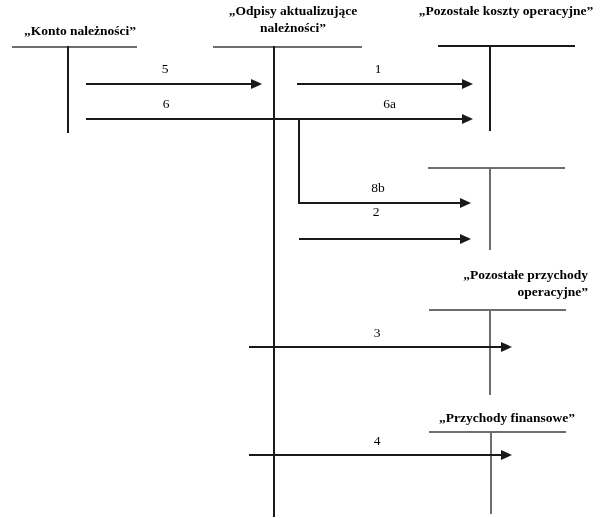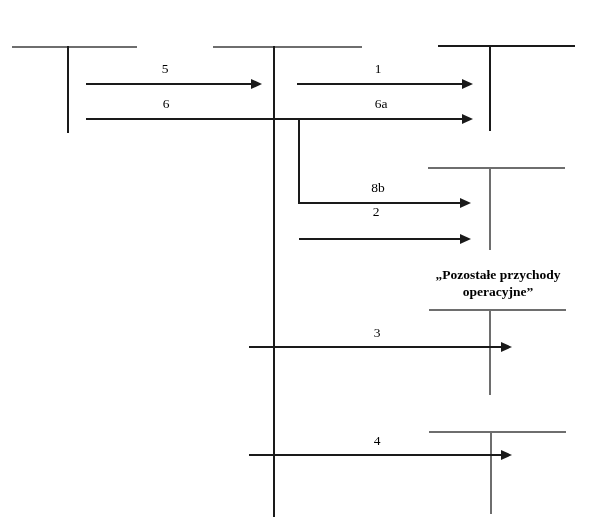--- a/index.html
+++ b/index.html
@@ -60,51 +60,55 @@
     line-height: 16px;
     text-align: center;
     color: var(--text, #000000);
   }
 </style>
 </head>
 <body>
 
 <div class="canvas">
 
+  <div class="title" style="left:4px; top:22px; width:152px;">„Konto należności”</div>
   <div class="hline" style="left:12px; top:46px; width:125px;"></div>
   <div class="vline dark" style="left:67px; top:46px; height:87px;"></div>
 
+  <div class="title" style="left:203px; top:2px; width:180px;">„Odpisy aktualizujące należności”</div>
   <div class="hline" style="left:213px; top:46px; width:149px;"></div>
   <div class="vline dark" style="left:273px; top:46px; height:471px;"></div>
 
+  <div class="title" style="left:416px; top:2px; width:180px;">„Pozostałe koszty operacyjne”</div>
   <div class="hline dark" style="left:438px; top:45px; width:137px;"></div>
   <div class="vline dark" style="left:489px; top:45px; height:86px;"></div>
 
   <div class="hline" style="left:428px; top:167px; width:137px;"></div>
   <div class="vline" style="left:489px; top:167px; height:83px;"></div>
 
-  <div class="title" style="left:408px; top:266px; width:180px;">„Pozostałe przychody operacyjne”</div>
+  <div class="title" style="left:408px; top:266px; width:180px;text-align:right;">„Pozostałe przychody operacyjne”</div>
   <div class="hline" style="left:429px; top:309px; width:137px;"></div>
   <div class="vline" style="left:489px; top:309px; height:86px;"></div>
 
+  <div class="title" style="left:412px; top:409px; width:190px;">„Przychody finansowe”</div>
   <div class="hline" style="left:429px; top:431px; width:137px;"></div>
   <div class="vline" style="left:490px; top:431px; height:83px;"></div>
 
   <div class="shaft" style="left:86px; top:83px; width:166px;"></div>
   <div class="head" style="left:251px; top:79px;"></div>
   <div class="lbl" style="left:150px; top:61px;">5</div>
 
   <div class="shaft" style="left:297px; top:83px; width:166px;"></div>
   <div class="head" style="left:462px; top:79px;"></div>
   <div class="lbl" style="left:363px; top:61px;">1</div>
 
   <div class="shaft" style="left:86px; top:118px; width:377px;"></div>
   <div class="head" style="left:462px; top:114px;"></div>
   <div class="lbl" style="left:151px; top:96px;">6</div>
-  <div class="lbl" style="left:366px; top:96px;">6a</div>
+  <div class="lbl" style="left:366px; top:96px;text-align:right;">6a</div>
 
   <div class="vshaft" style="left:298px; top:118px; height:86px;"></div>
   <div class="shaft" style="left:298px; top:202px; width:163px;"></div>
   <div class="head" style="left:460px; top:198px;"></div>
   <div class="lbl" style="left:363px; top:180px;">8b</div>
 
   <div class="shaft" style="left:299px; top:238px; width:162px;"></div>
   <div class="head" style="left:460px; top:234px;"></div>
   <div class="lbl" style="left:361px; top:204px;">2</div>
 

